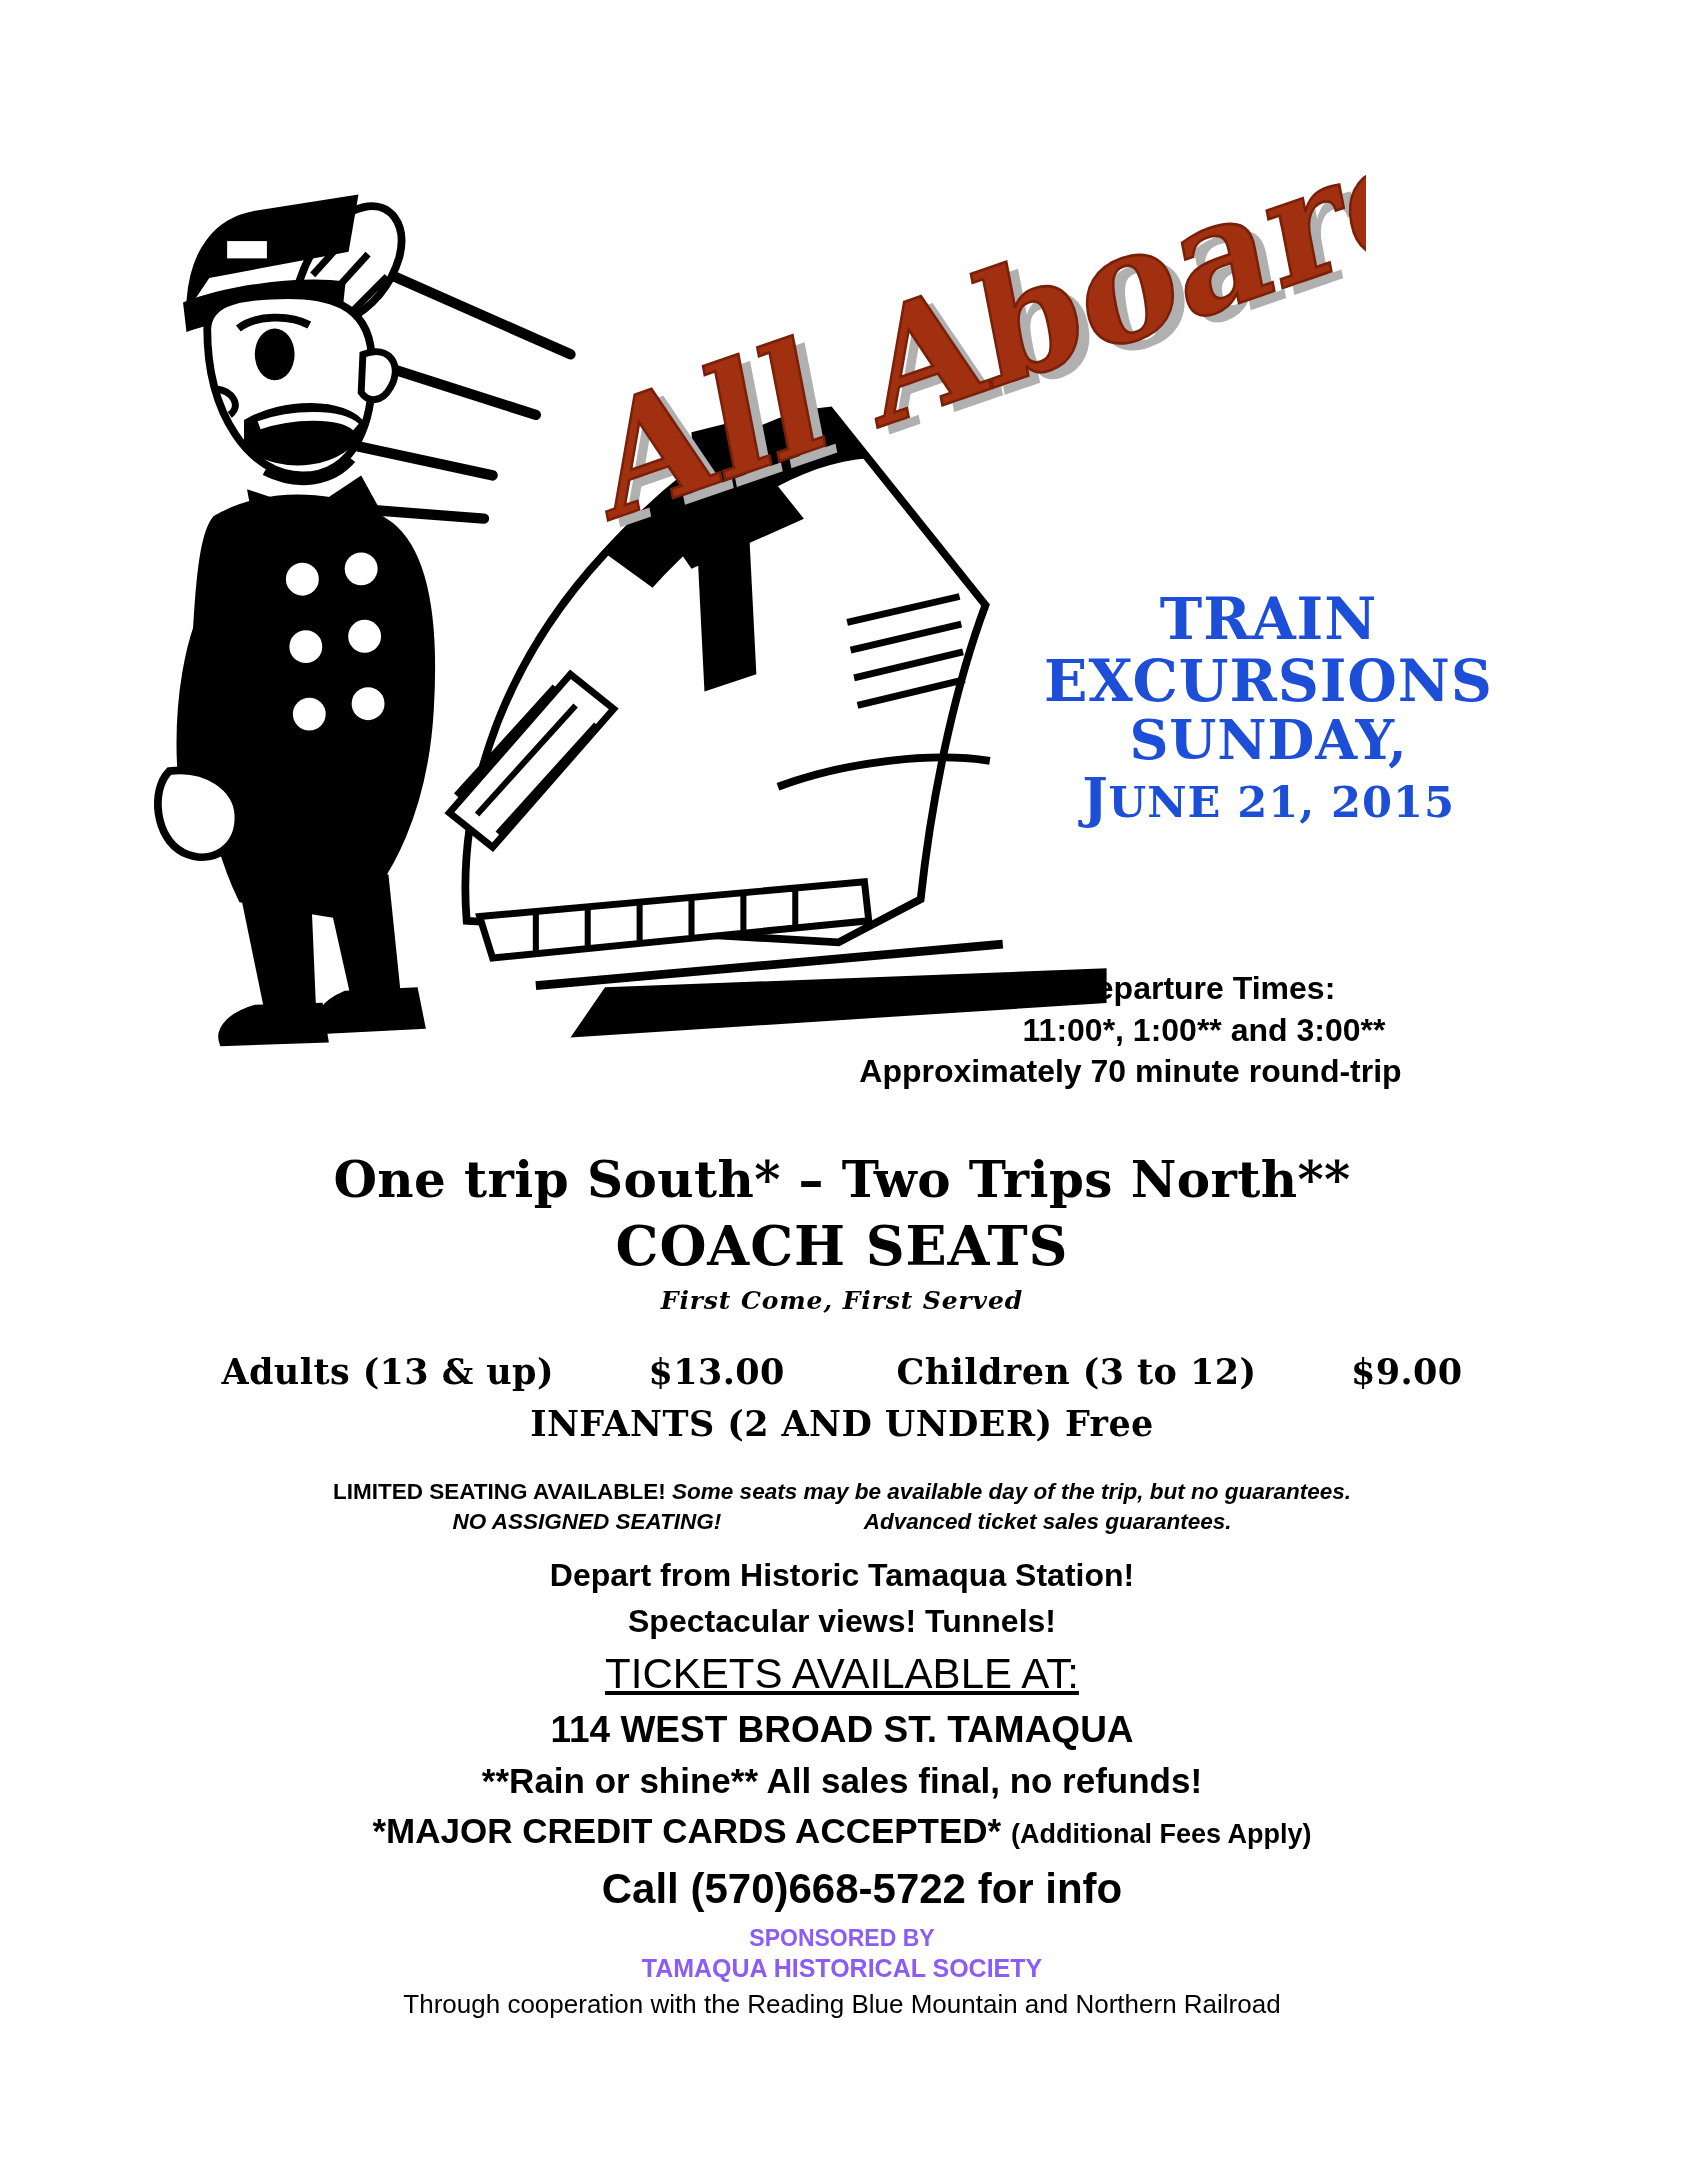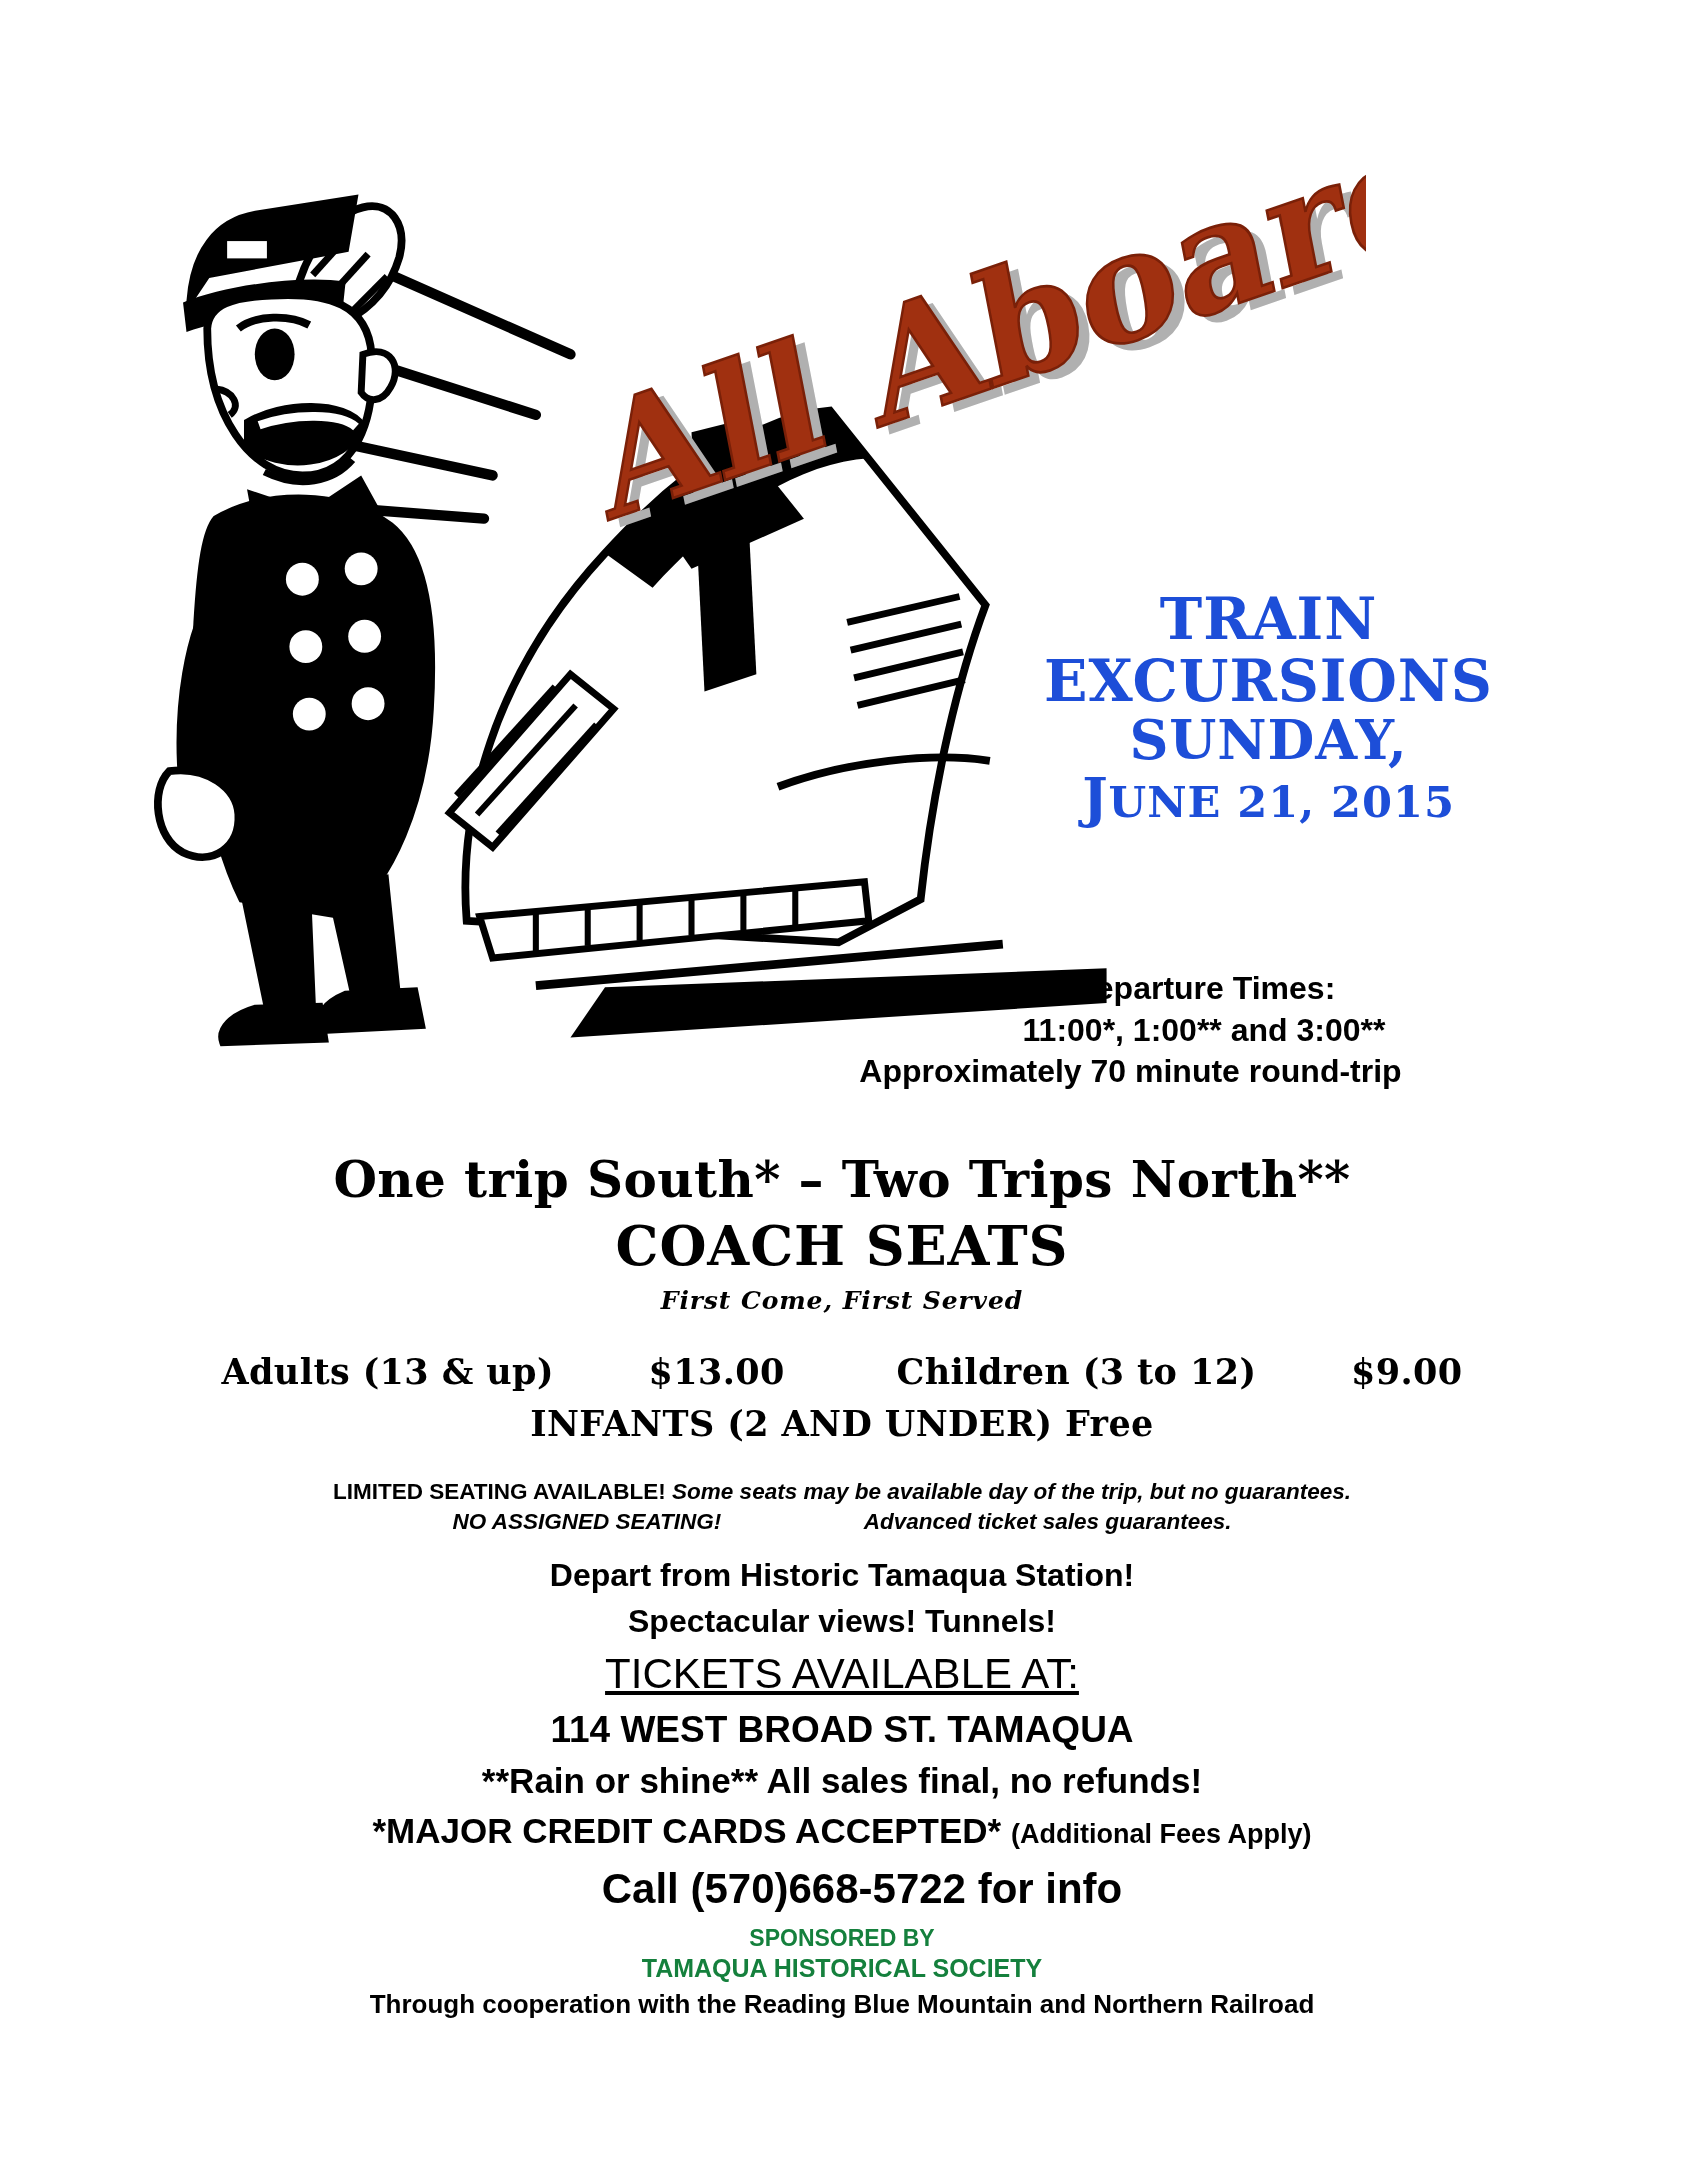--- a/index.html
+++ b/index.html
@@ -174,31 +174,31 @@
   .credit .fees { font-size: 27px; }
   .call {
     font-size: 42px;
     font-weight: bold;
     margin-top: 3.5px;
     padding-left: 40px;
   }
 
   .sponsor {
     margin-top: 5.2px;
-    color: #15803d;
+    color: #8b5cf6;
     font-weight: bold;
     font-size: 23px;
     line-height: 1.25;
   }
   .sponsor .s1 { display: block; }
   .sponsor .s2 { display: block; font-size: 25px; }
 
   .coop {
     margin-top: 5.2px;
-    font-weight: bold;
+    font-weight: normal;
     font-size: 26px;
   }
 </style>
 </head>
 <body>
 
 <div class="poster">
 
   <div class="hero">
 

